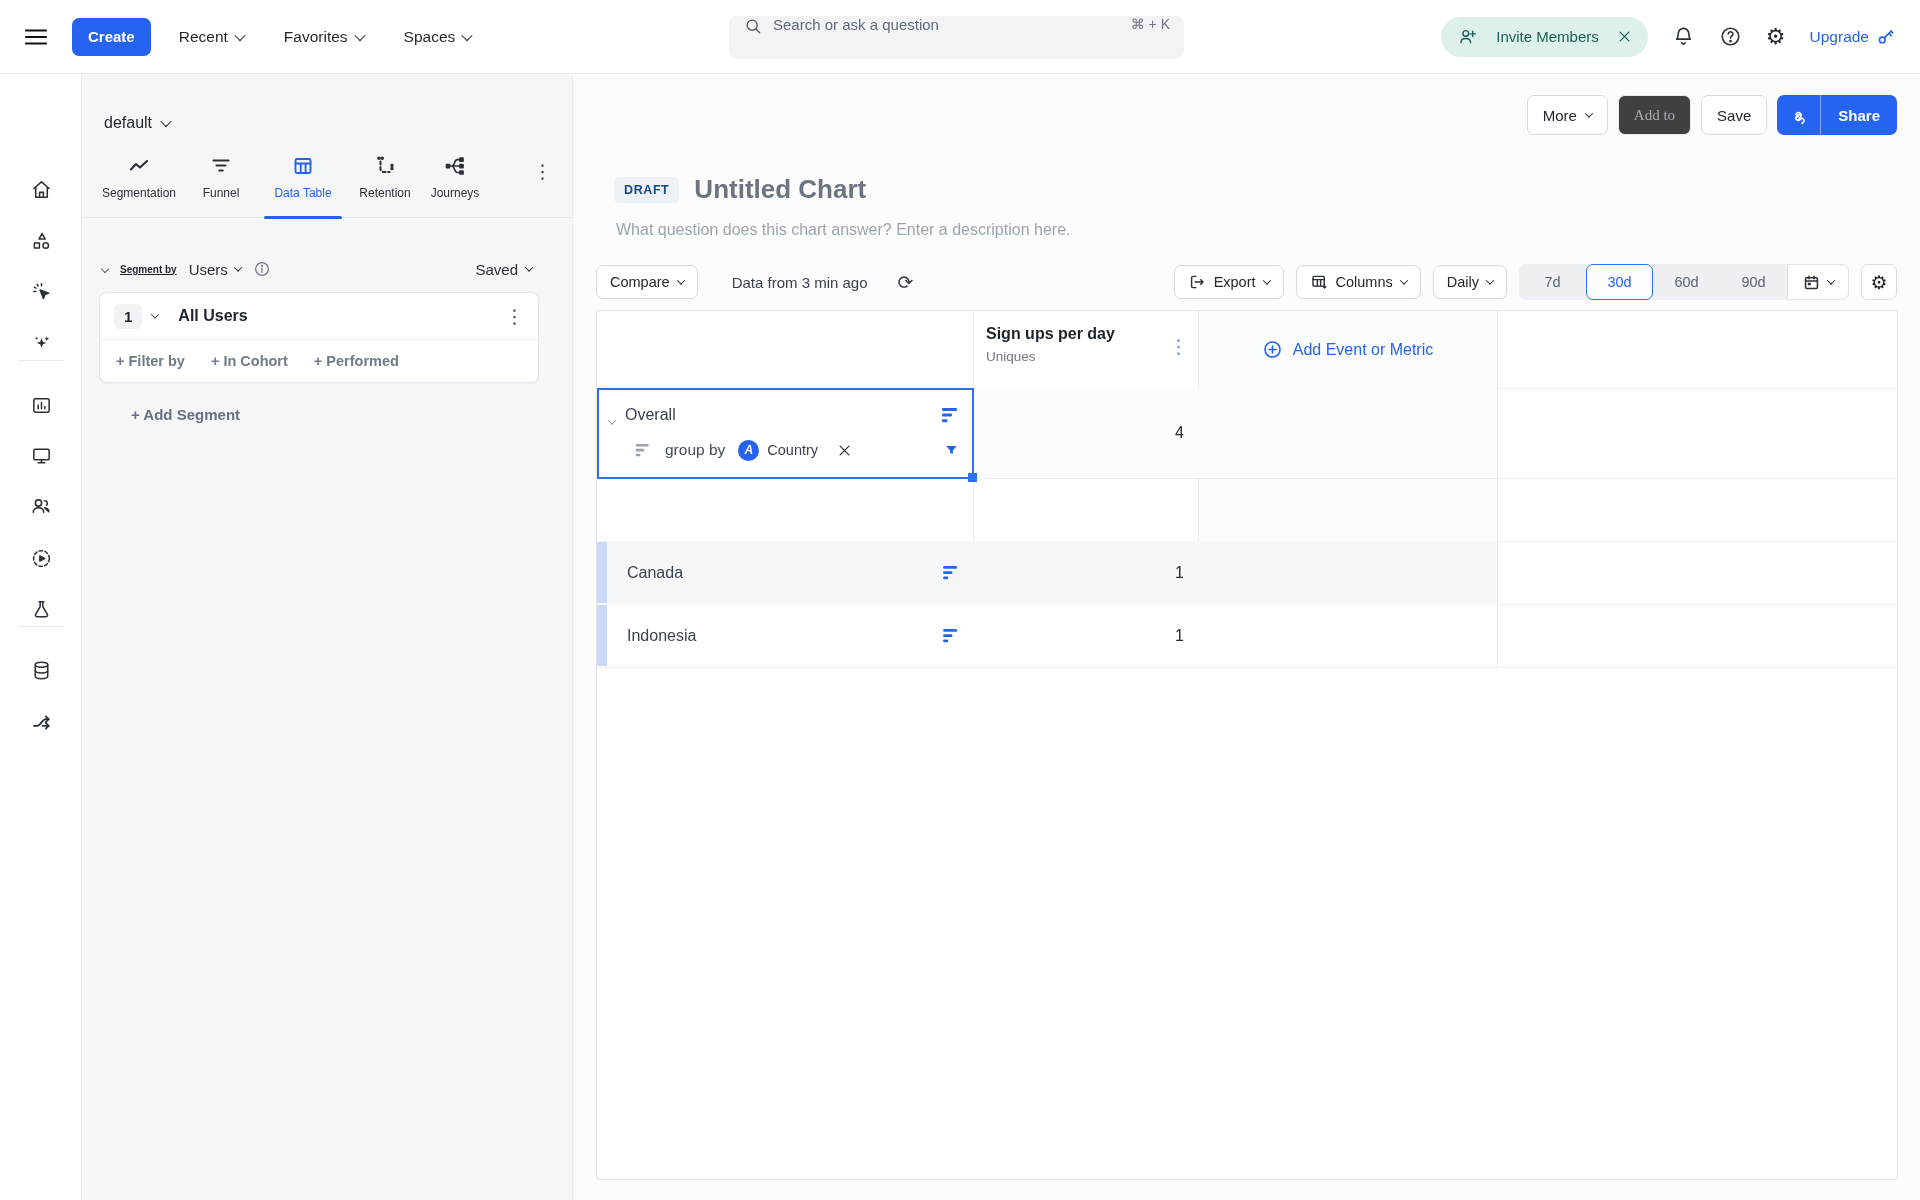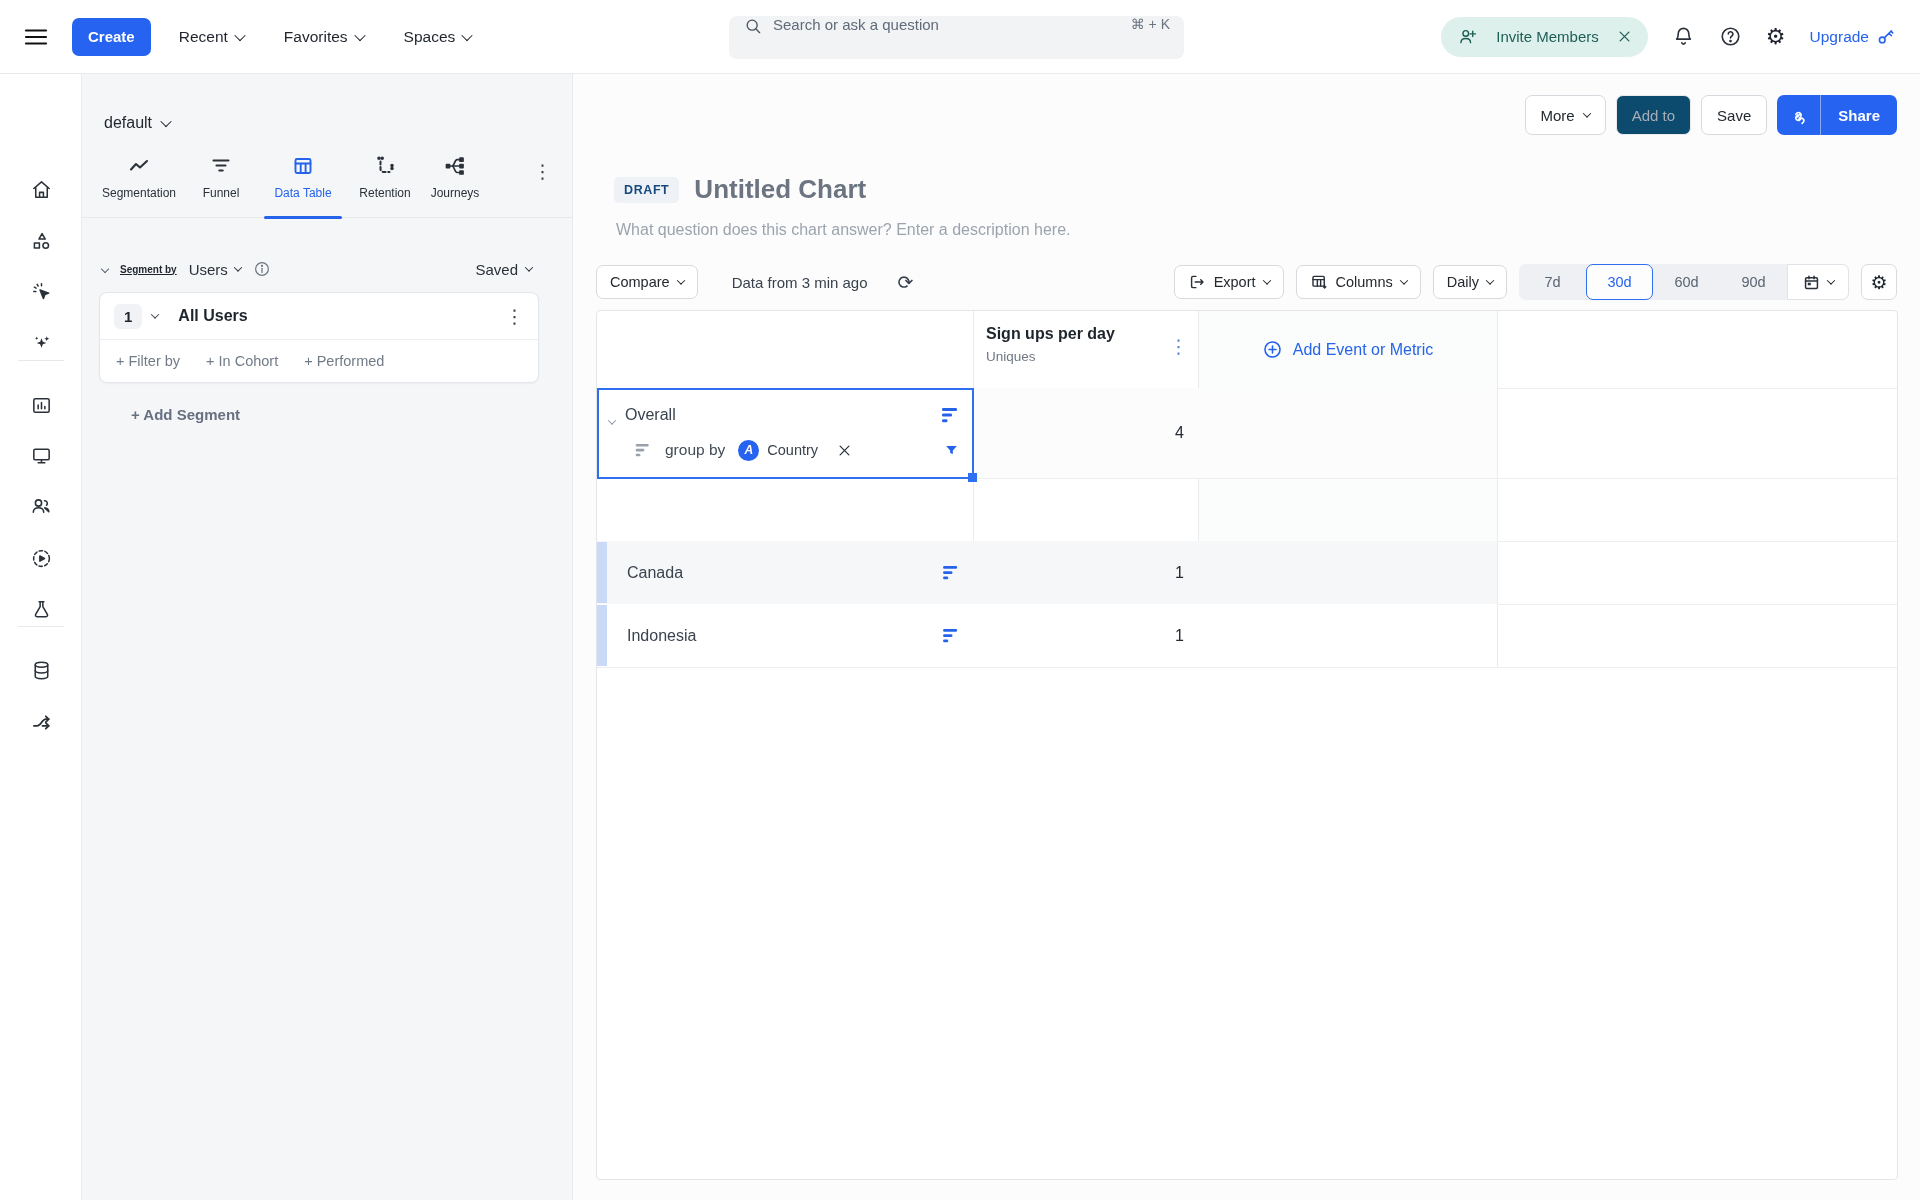--- a/index.html
+++ b/index.html
@@ -65,30 +65,30 @@
   .saved { margin-left:auto; display:flex; align-items:center; gap:8px; font-size:15px; color:#2a3139; cursor:pointer; }
 
   .seg-card { position:absolute; left:17px; top:218px; width:440px; background:#fff; border:1px solid #e3e6ea;
               border-radius:8px; box-shadow:0 1px 2px rgba(15,23,42,.04); }
   .seg-row1 { height:47px; display:flex; align-items:center; padding:0 14px; gap:10px;
               border-bottom:1px solid #eceef1; }
   .num-chip { background:#f1f2f5; border-radius:6px; font-size:15px; font-weight:700; padding:4px 10px; }
   .seg-name { font-size:16px; font-weight:700; color:#1d242c; margin-left:10px; }
   .seg-kebab { margin-left:auto; cursor:pointer; }
   .seg-row2 { height:42px; display:flex; align-items:center; padding:0 16px; gap:26px;
-              font-size:14.5px; color:#717b87; }
+              font-size:14.5px; color:#717b87;font-weight:bold; }
   .seg-row2 span { cursor:pointer; }
   .add-segment { position:absolute; left:49px; top:332px; font-size:15px; font-weight:700; color:#667080; cursor:pointer; }
 
   
   .main { position:absolute; left:574px; top:74px; right:0; bottom:0; background:#fcfcfd; }
   .actions { position:absolute; top:21px; right:23px; display:flex; gap:10px; align-items:center; }
   .btn { height:40px; border-radius:7px; border:1px solid #d6dade; background:#fff; color:#23292f;
          font-size:15px; font-family:inherit; display:flex; align-items:center; gap:9px; padding:0 15px; cursor:pointer; }
-  .btn-disabled { background:#0c4a6e; border:1px solid #e9ebee; color:#a6adb6; cursor:default; }
+  .btn-disabled { background:#404040; border:1px solid #e9ebee; color:#a6adb6; cursor:default;font-family:Liberation Serif, serif; }
   .share-btn { display:flex; height:40px; border-radius:7px; overflow:hidden; cursor:pointer; }
   .share-link { width:44px; background:#2563f0; display:flex; align-items:center; justify-content:center;
                 border-right:1px solid rgba(255,255,255,.45); }
   .share-label { background:#2563f0; color:#fff; font-size:15px; font-weight:700; display:flex;
                  align-items:center; padding:0 17px; }
 
   .titleblock { position:absolute; left:40px; top:100px; display:flex; align-items:center; gap:15px; }
   .draft-badge { background:#eef1f5; color:#17497f; font-size:12.5px; font-weight:700; letter-spacing:.6px;
                  padding:6px 10px; border-radius:5px; }
   .chart-title { font-size:26px; font-weight:700; color:#6b7480; }

